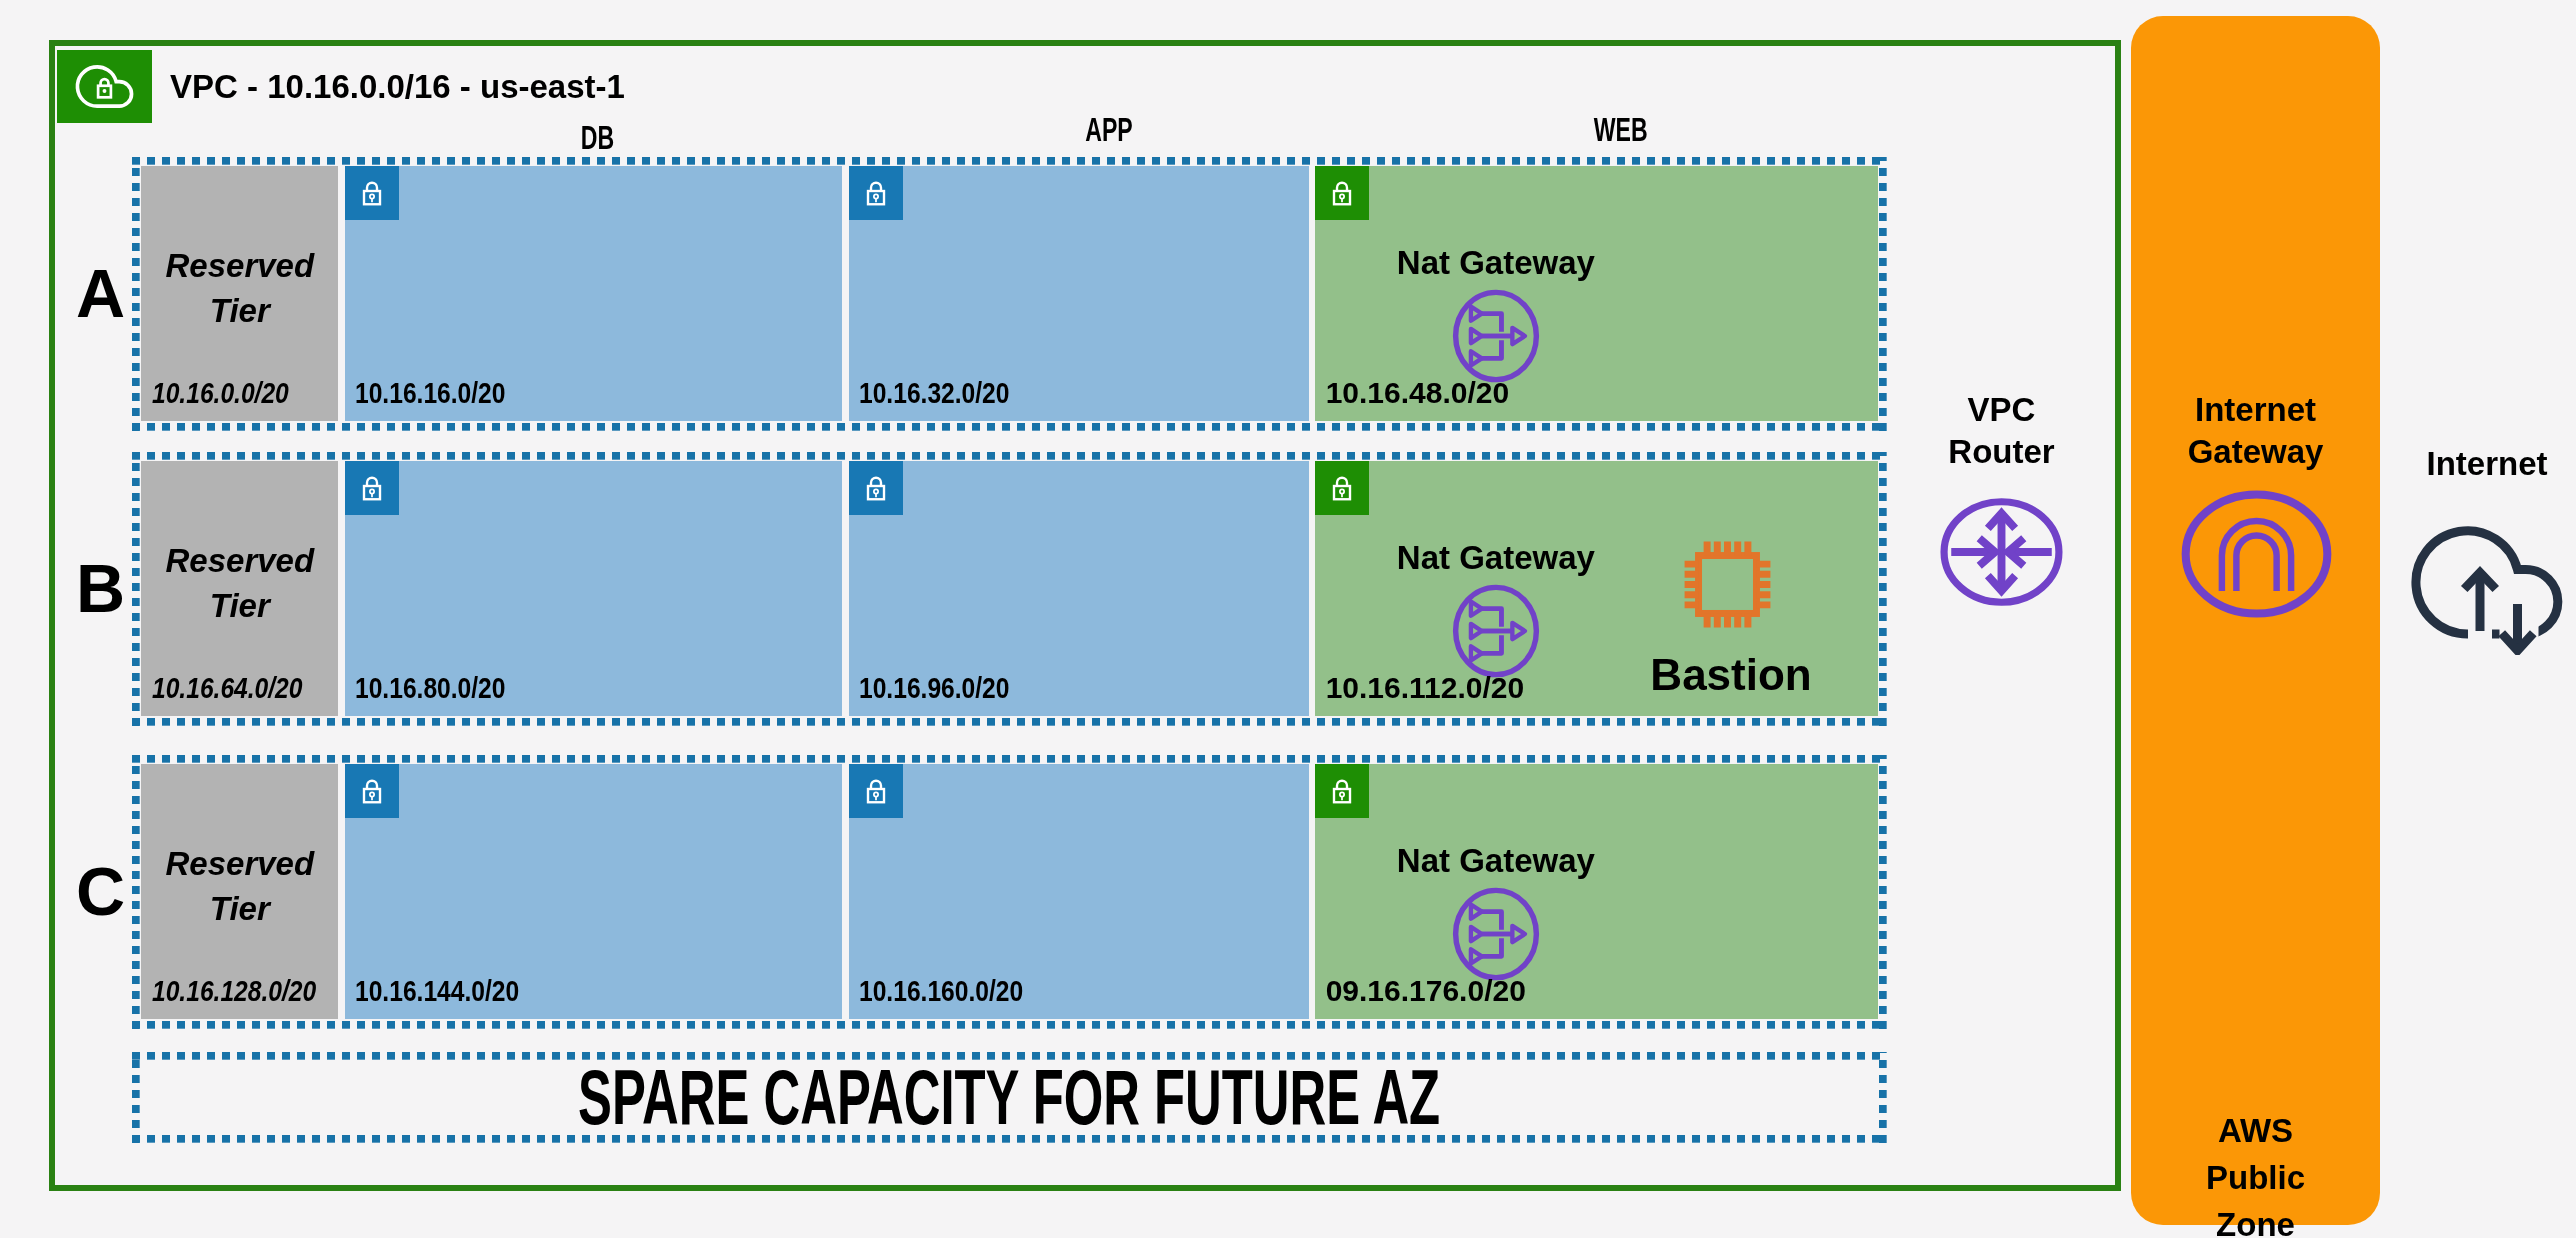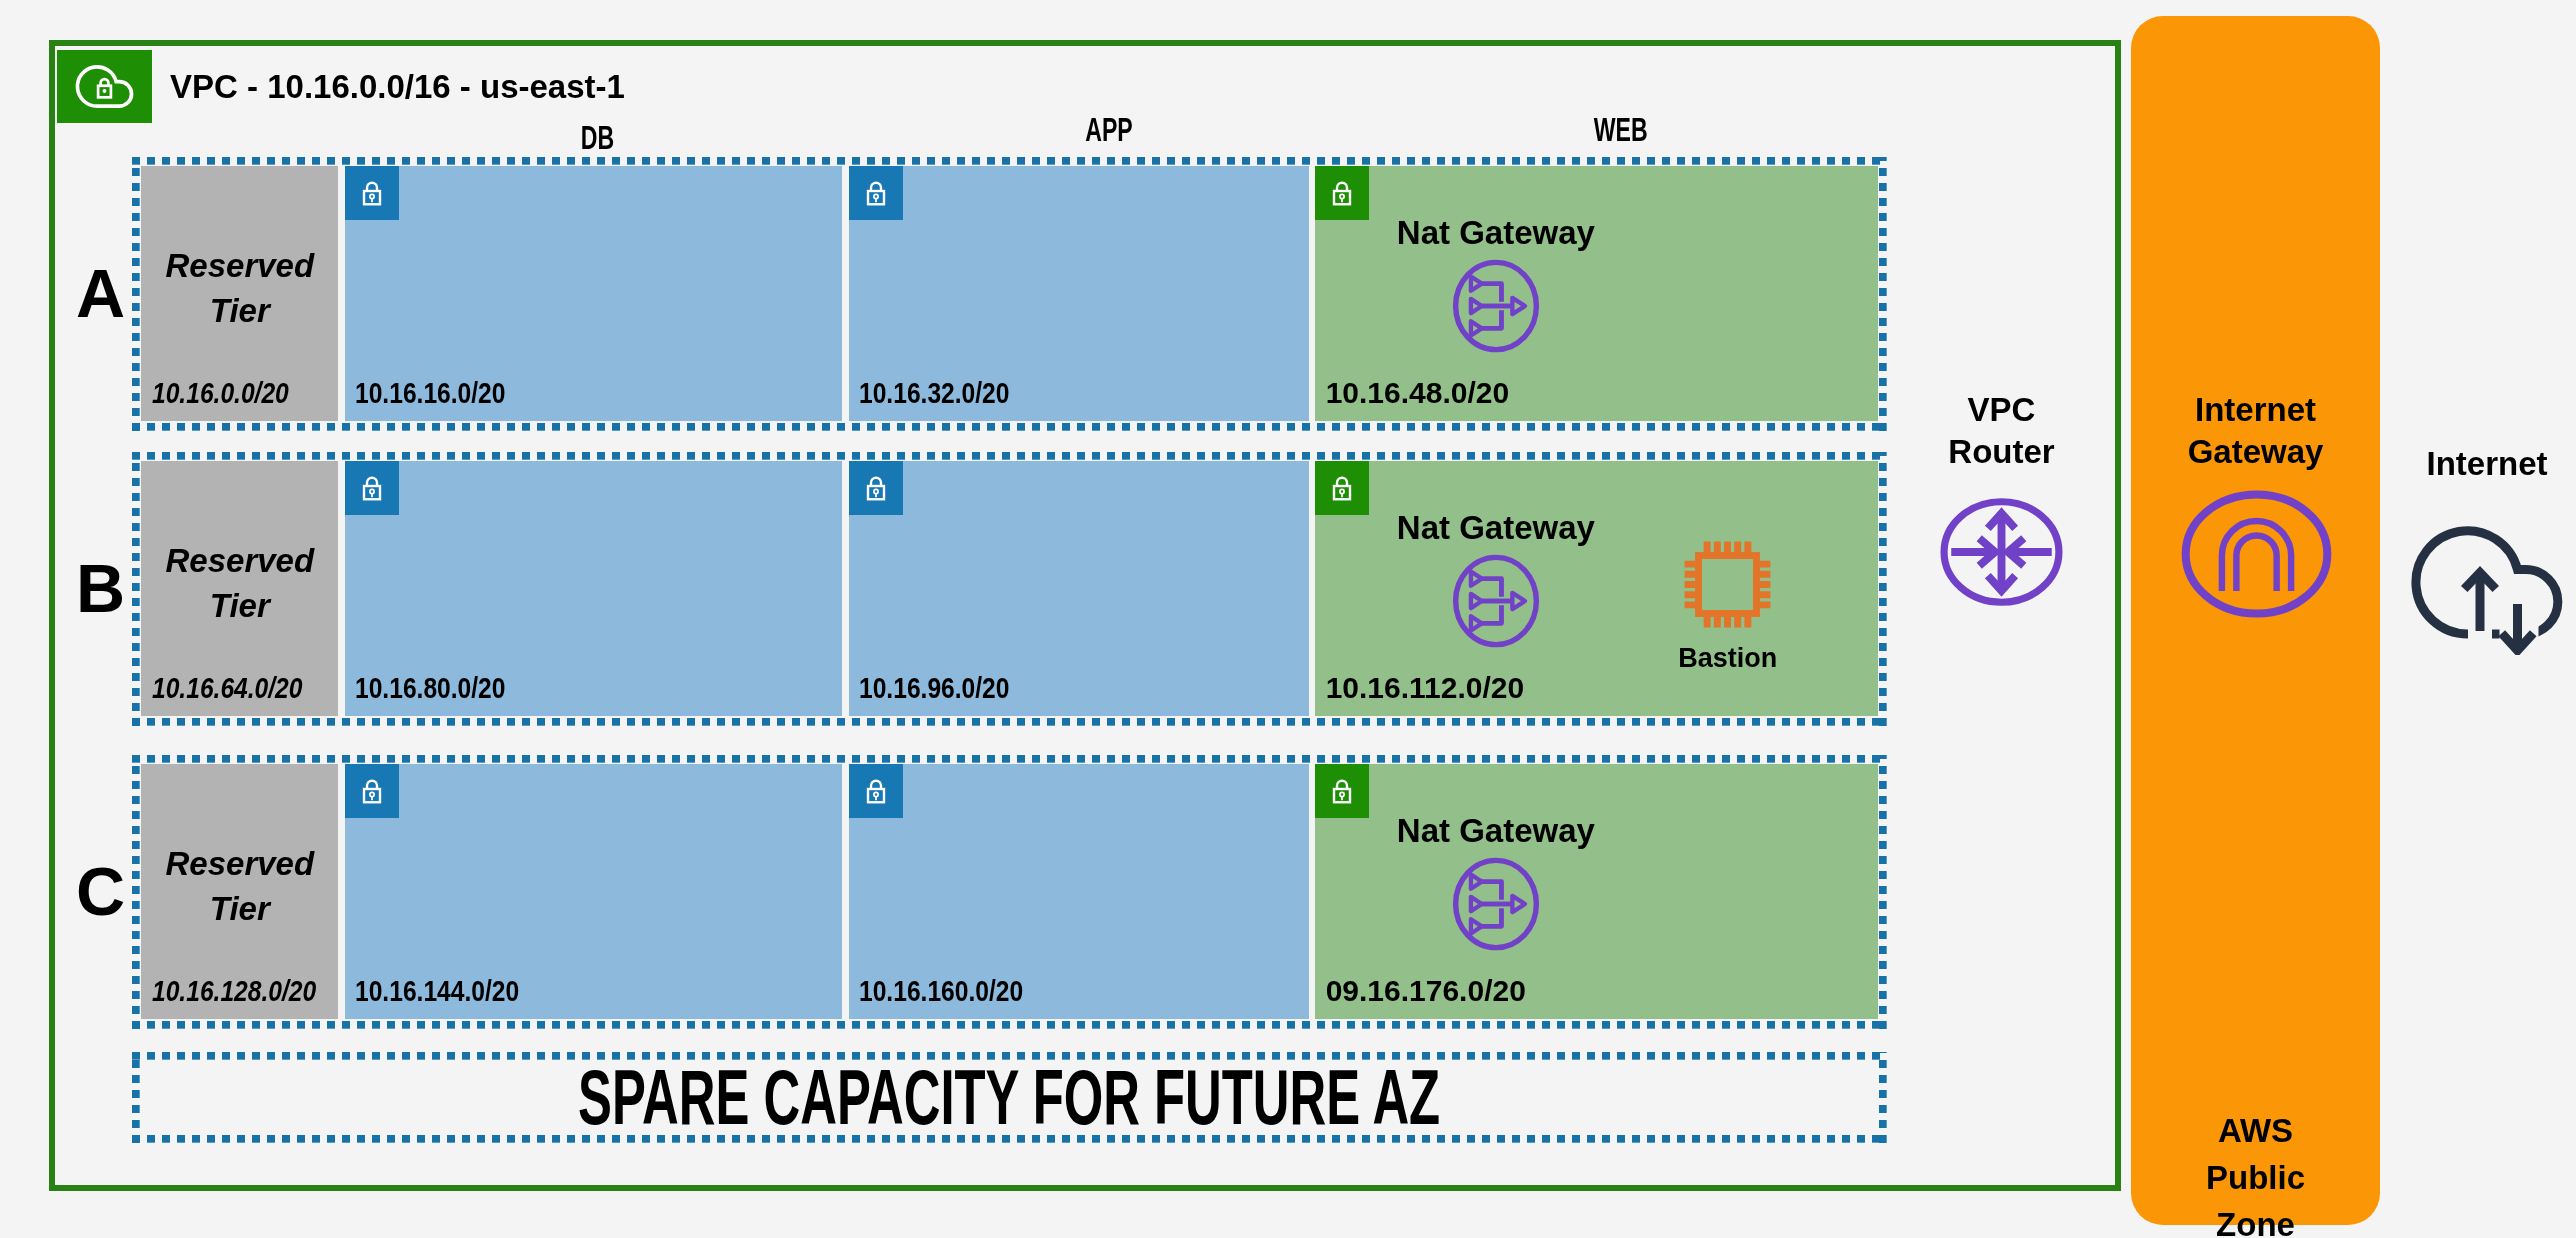--- a/index.html
+++ b/index.html
@@ -41,24 +41,24 @@
   .b-web{flex:1;background:#93C08A;}
   .res-title{position:absolute;top:77px;left:0;right:0;text-align:center;
     font-size:33px;line-height:45px;}
   .lock{position:absolute;top:0;left:0;width:54px;height:54px;
     display:flex;align-items:center;justify-content:center;}
   .lock-blue{background:#1878B4;} .lock-green{background:#1E8E04;}
   .cidr{position:absolute;bottom:11.3px;left:10.3px;font-size:30px;white-space:nowrap;
     transform-origin:left bottom;}
   .cidr-cond{transform:scaleX(.82);}
   .nat-wrap{position:absolute;left:0;top:0;width:361px;text-align:center;}
-  .nat-title{margin-top:48px;font-size:33px;line-height:37px;}
+  .nat-title{margin-top:78px;font-size:33px;line-height:37px;}
   .nat-svg{margin-top:7.2px;}
   .bastion-wrap{position:absolute;left:335px;top:72px;width:155px;text-align:center;}
-  .bastion-label{font-size:27px;line-height:37px;margin-top:2px;}
+  .bastion-label{font-size:44px;line-height:37px;margin-top:18px;}
   
   .spare-box{top:1052px;height:91px;text-align:center;}
   .spare-text{font-size:77px;line-height:91px;display:inline-block;
     transform:scaleX(.66);transform-origin:center;white-space:nowrap;}
   
   .vpc-router-label{position:absolute;left:1924px;top:389px;width:155px;
     text-align:center;font-size:33px;line-height:42px;}
   .vpc-router-svg{position:absolute;left:1938px;top:496px;}
   .public-zone{position:absolute;left:2131px;top:16px;width:249px;height:1209px;
     background:#FB9706;border-radius:32px;}

